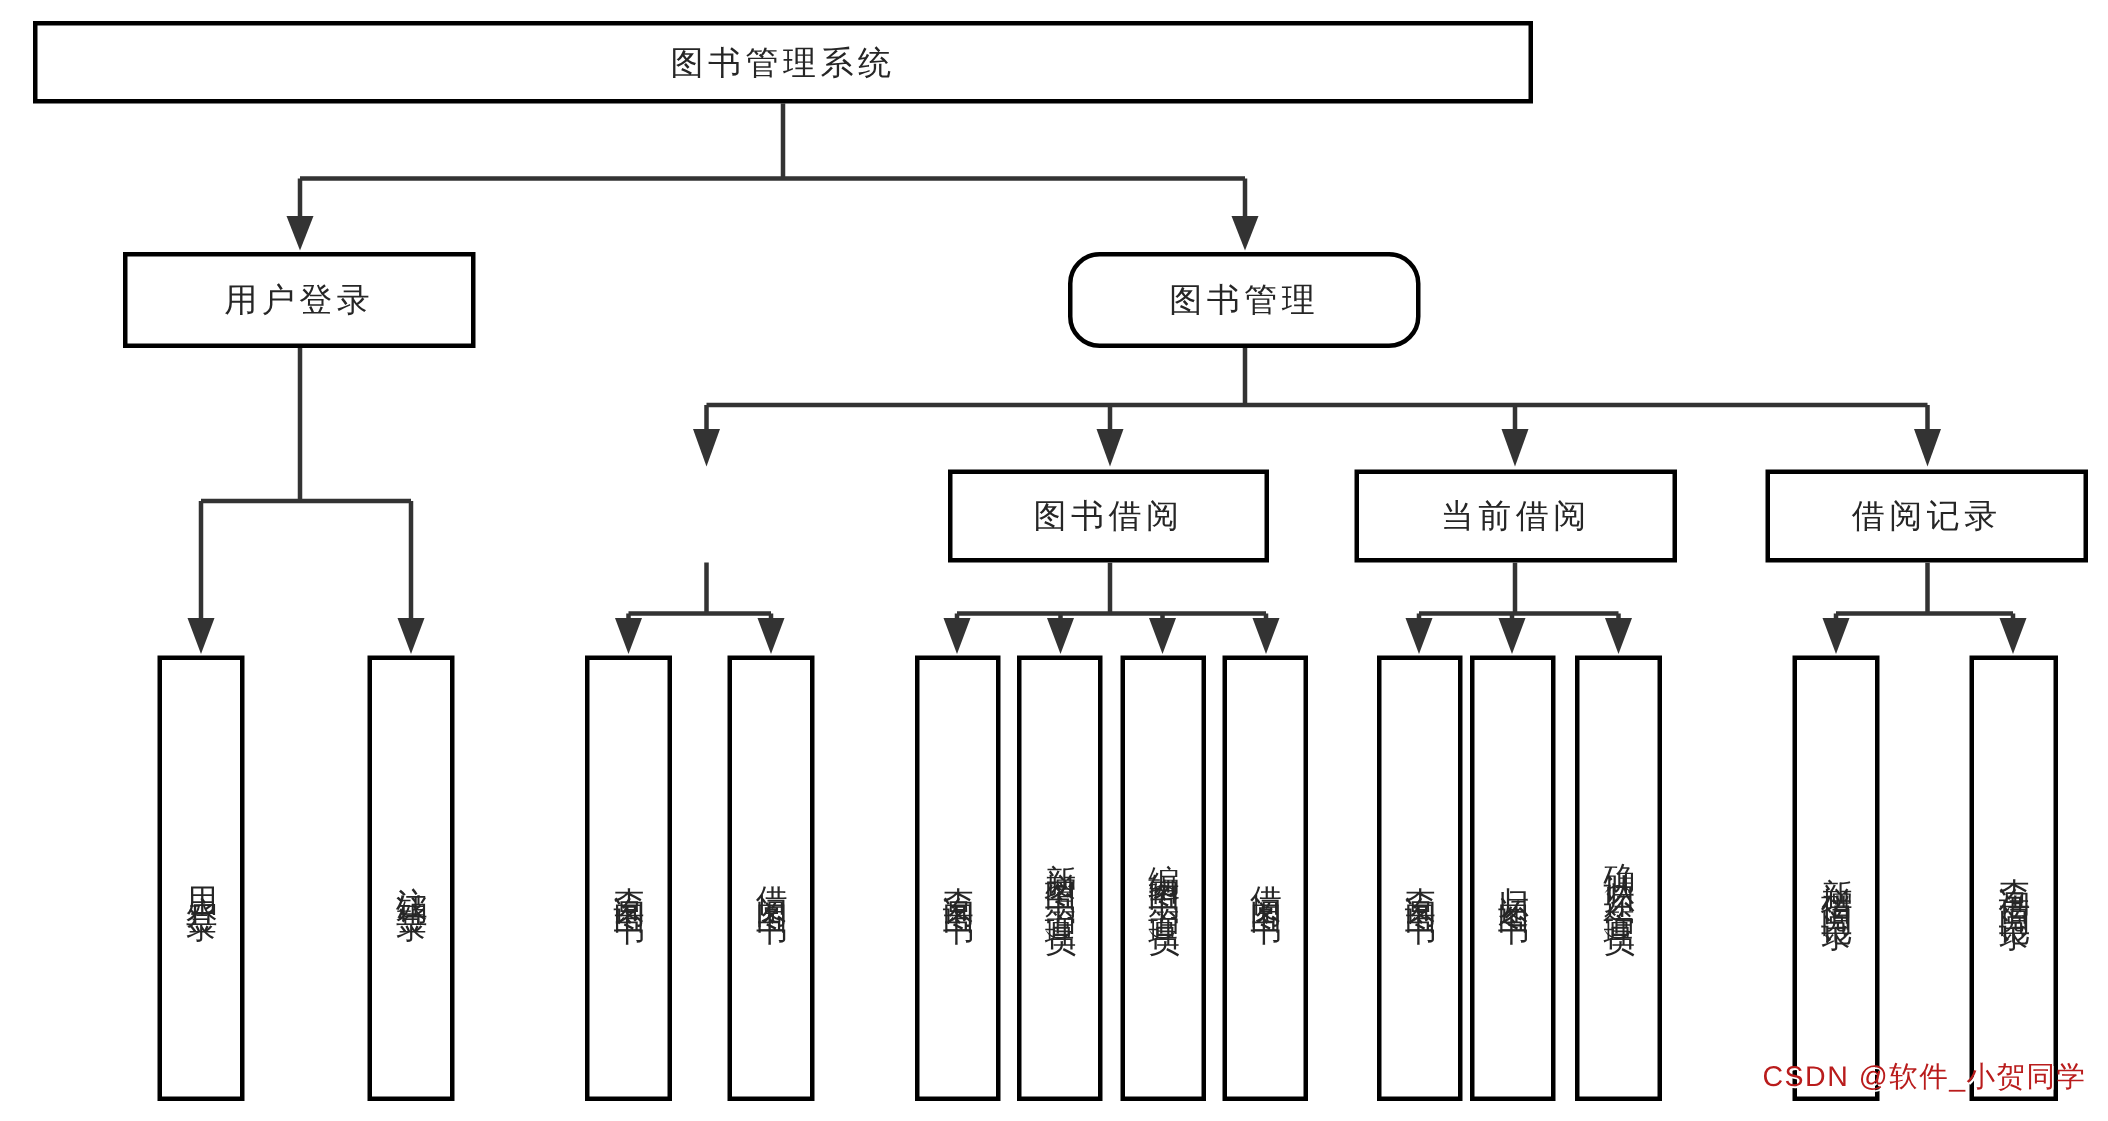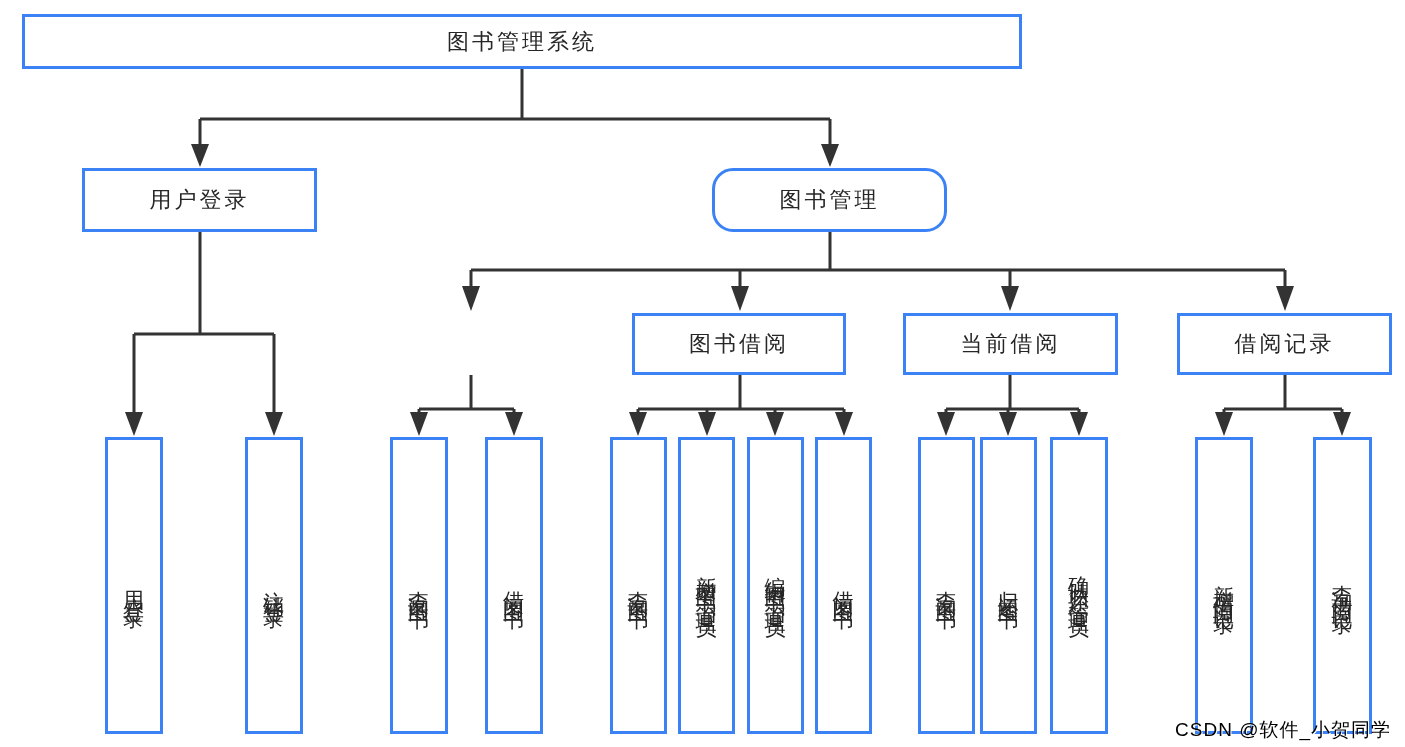--- a/index.html
+++ b/index.html
@@ -8,39 +8,39 @@
     font-family: "Liberation Sans", "DejaVu Sans", sans-serif;
     width: 1405px; height: 747px; overflow: hidden; position: relative;
   }
   .canvas {
     position: absolute; left: 0; top: 0; width: 1405px; height: 747px;
     background: #ffffff;
   }
   .connectors { position: absolute; left: 0; top: 0; width: 1405px; height: 747px; }
   .node {
     position: absolute;
-    border: 3px solid #3b82f6;
+    border: 3px solid #000000;
     background: #ffffff;
     display: flex; align-items: center; justify-content: center;
     color: #262626;
   }
   .node.h { font-size: 22px; letter-spacing: 3px; }
   .node.v .label {
     writing-mode: vertical-rl;
     text-orientation: mixed;
     font-size: 21px;
     letter-spacing: 6px;
     line-height: 1;
     white-space: nowrap;
   }
   .watermark {
     position: absolute;
-    right: 14px; bottom: 4px;
+    right: 14px; bottom: 16px;
     font-size: 19px;
-    color: #000000;
+    color: #b91c1c;
     letter-spacing: 1px;
     text-shadow: 1px 1px 0 #ffffff;
   }
 </style>
 </head>
 <body>
 
 <div class="canvas">
 
   <svg class="connectors" width="1405" height="747" viewBox="0 0 1405 747" stroke="#333333" stroke-width="3" fill="none">

